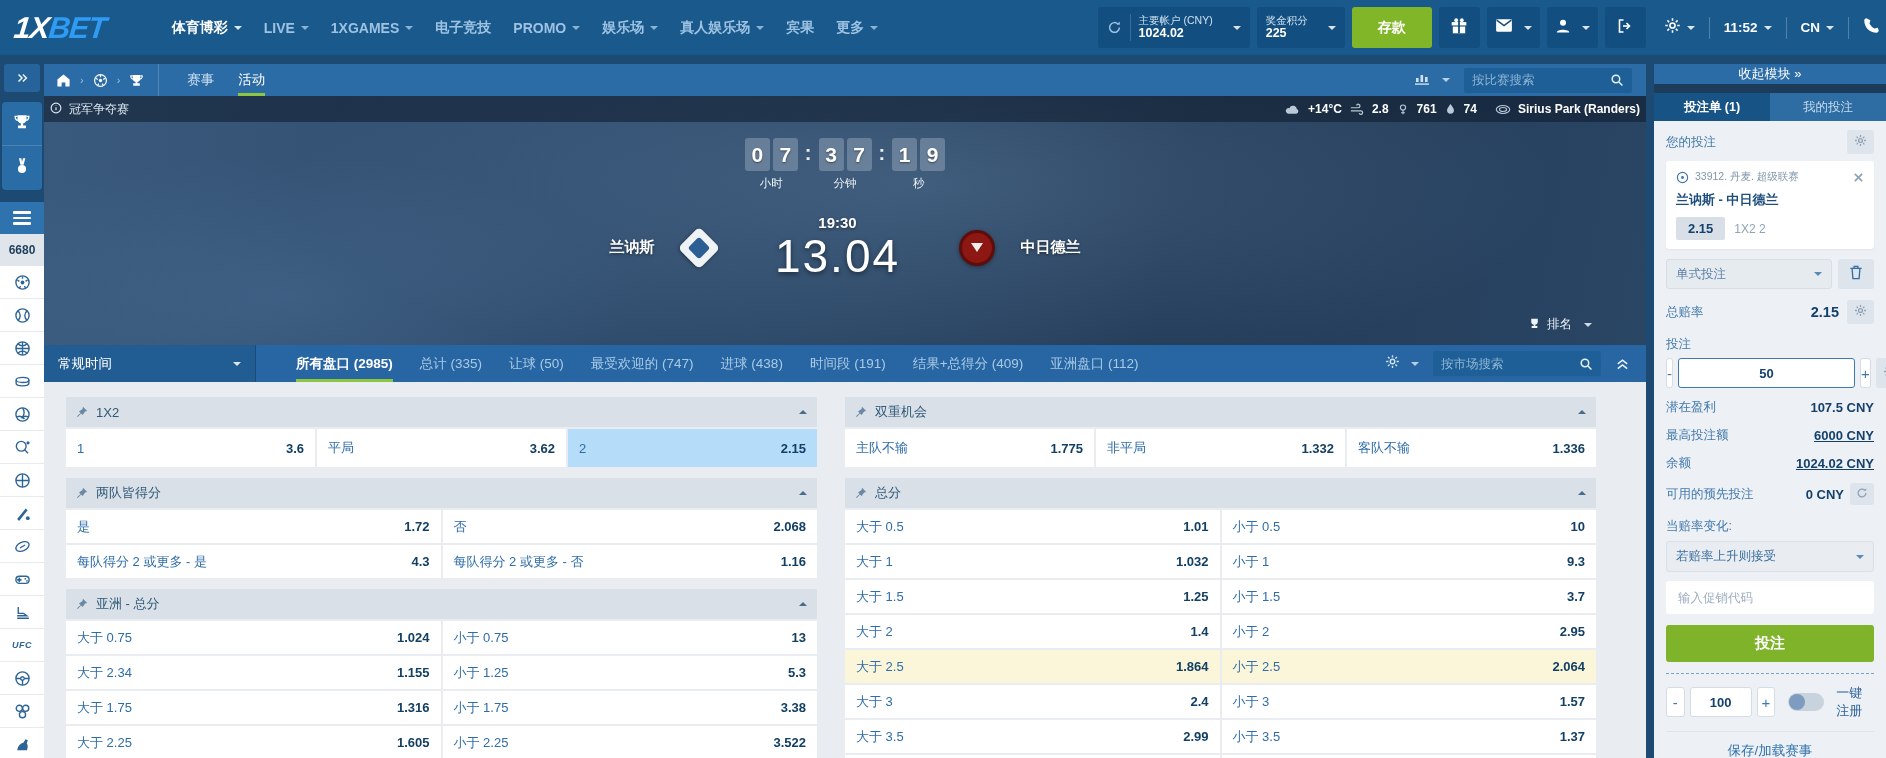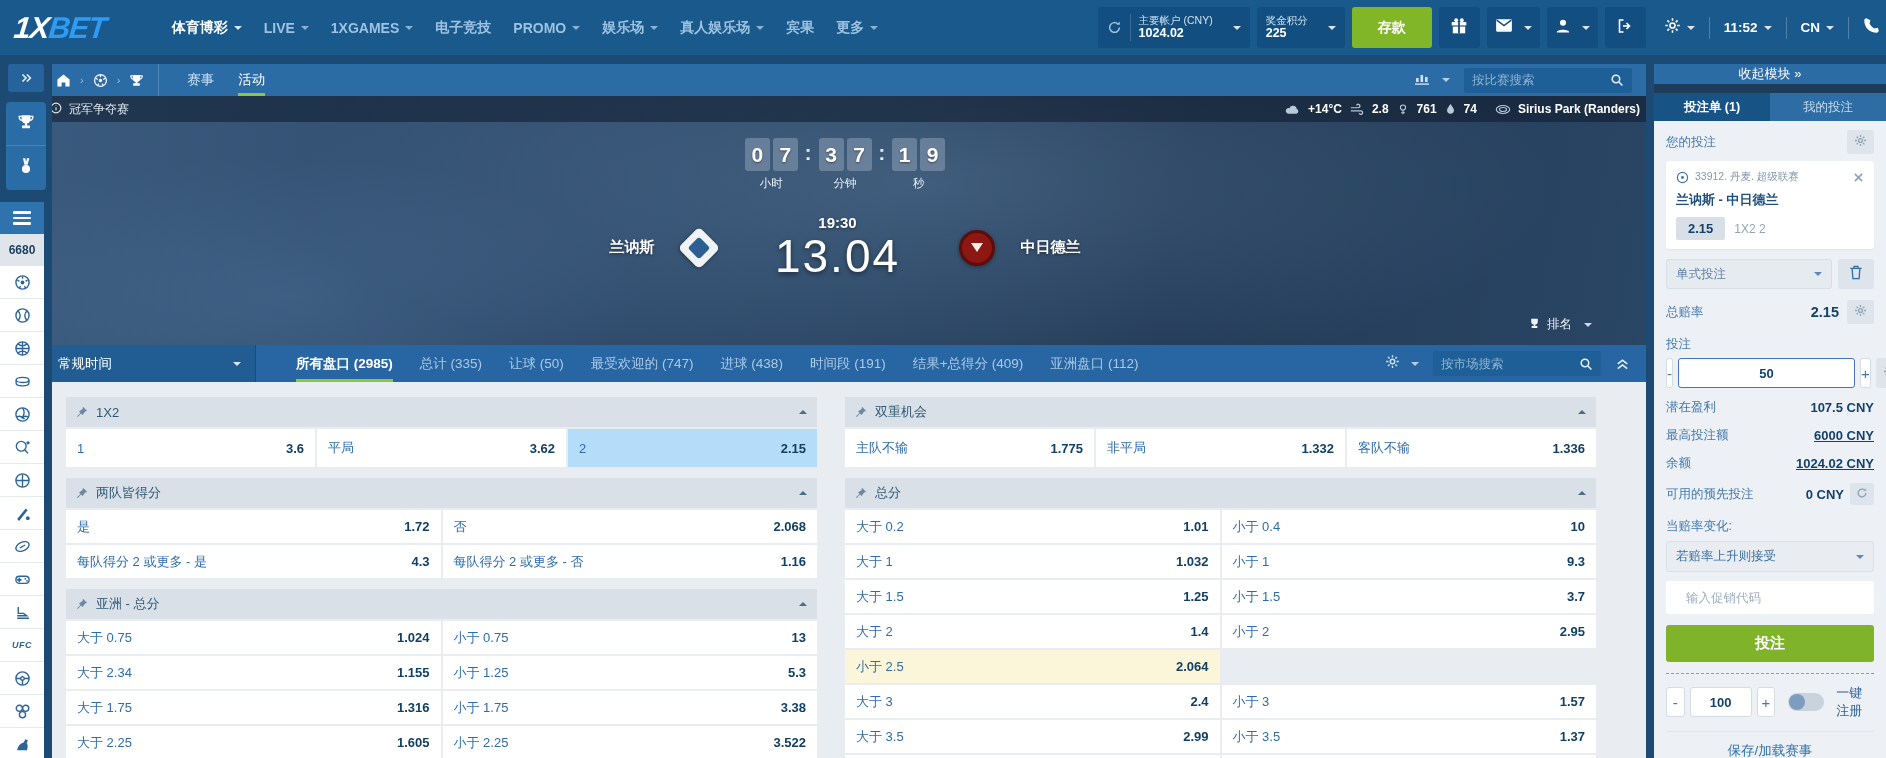--- a/index.html
+++ b/index.html
@@ -25,21 +25,21 @@
   .acct-txt.noline { border-left:none; padding-left:0; }
   .btn-dep { background:#82b629; color:#fff; font-weight:bold; font-size:14px; border:none; border-radius:3px; height:41px; padding:0 26px; cursor:pointer; }
   .sq-btn { background:#124e7f; border-radius:3px; height:41px; min-width:41px; display:flex; align-items:center; justify-content:center; color:#fff; cursor:pointer; padding:0 8px; gap:5px; }
   .top-right { display:flex; align-items:center; gap:14px; color:#fff; margin-left:8px; }
   .tsep { width:1px; height:22px; background:rgba(255,255,255,.25); }
   .time-box,.lang-box { display:flex; align-items:center; font-size:13.5px; font-weight:bold; cursor:pointer; color:#fff; }
   .gear-box { display:flex; align-items:center; cursor:pointer; color:#fff; }
   .phone-box { cursor:pointer; color:#fff; display:flex; margin-right:6px;}
 
   
-  #rail { position:absolute; top:55px; left:0; width:52px; bottom:0; background:#1d4a72; z-index:4; }
+  #rail { position:absolute; top:55px; left:0; width:44px; bottom:0; background:#1d4a72; z-index:4; }
   .rail-btn { width:36px; height:28px; margin:9px auto 0; background:#26639a; border-radius:3px; display:flex; align-items:center; justify-content:center; color:#e8f1f8; cursor:pointer; }
   .rail-group { width:40px; margin:10px auto 0; background:#2a6da6; border-radius:4px; overflow:hidden; }
   .rail-group .g-it { height:44px; display:flex; align-items:center; justify-content:center; color:#fff; cursor:pointer; border-bottom:1px solid rgba(255,255,255,.15); }
   .rail-group .g-it:last-child { border-bottom:none; }
   .rail-menu { width:44px; height:32px; margin-top:12px; background:#2e73ad; display:flex; flex-direction:column; gap:3px; align-items:center; justify-content:center; cursor:pointer; }
   .rail-menu i { display:block; width:18px; height:2.5px; background:#fff; border-radius:1px; }
   .rail-count { width:44px; height:32px; background:#dfe5eb; color:#1d3d5c; font-weight:bold; font-size:12px; display:flex; align-items:center; justify-content:center; }
   #rail-sports { width:44px; background:#ffffff; list-style:none; }
   #rail-sports li { height:33px; display:flex; align-items:center; justify-content:center; color:#2d6496; border-bottom:1px solid #e5eaef; cursor:pointer; }
   #rail-sports li .ufc-t { font-size:9px; font-weight:bold; font-style:italic; letter-spacing:.5px; }
@@ -147,21 +147,21 @@
   .step-btn { width:25px; height:30px; background:#fff; border:1px solid #d4dce4; border-radius:3px; color:#4178ab; font-size:15px; cursor:pointer; }
   .stake-input { flex:1; height:30px; border:1px solid #3d7ab3; border-radius:3px; text-align:center; font-weight:bold; font-size:13px; color:#14416b; outline:none; font-family:inherit; }
   .gear30 { width:30px; height:30px; }
   .kv { display:flex; align-items:center; justify-content:space-between; margin-top:11px; }
   .kv .v { font-weight:bold; font-size:13px; color:#14416b; }
   .kv .v.link { text-decoration:underline; cursor:pointer; }
   .kv .vwrap { display:flex; align-items:center; gap:6px; }
   .occ-label { margin-top:13px; }
   .oc-sel { margin-top:6px; height:31px; background:#e9edf1; border:1px solid #d9e0e8; border-radius:3px; display:flex; align-items:center; padding:0 9px; color:#3a6f9f; font-size:12.5px; cursor:pointer; }
   .oc-sel .car { margin-left:auto; color:#4178ab; }
-  .promo { margin-top:9px; width:100%; height:33px; border:none; border-radius:3px; background:#fff; padding:0 20px; font-size:12.5px; color:#3a5e80; outline:none; font-family:inherit; }
+  .promo { margin-top:9px; width:100%; height:33px; border:none; border-radius:3px; background:#fff; padding:0 12px; font-size:12.5px; color:#3a5e80; outline:none; font-family:inherit; }
   .promo::placeholder { color:#9fb0c0; }
   .place-btn { margin-top:11px; width:100%; height:37px; background:#7eb32a; border:none; border-radius:3px; color:#fff; font-weight:bold; font-size:15px; cursor:pointer; }
   .dashed { margin:11px 0 0; border-top:1px dashed #7aa3c8; }
   .quick-row { margin-top:10px; display:flex; align-items:center; gap:5px; }
   .quick-input { width:62px; height:30px; border:1px solid #d4dce4; border-radius:3px; text-align:center; font-weight:bold; font-size:13px; color:#14416b; outline:none; font-family:inherit; }
   .toggle { width:36px; height:18px; background:#c9d3dd; border-radius:9px; position:relative; cursor:pointer; margin-left:8px; flex:none; }
   .toggle .knob { position:absolute; left:1px; top:1px; width:16px; height:16px; border-radius:50%; background:#7d9cc0; }
   .quick-lab { color:#2e639c; font-size:13px; margin-left:7px; }
   .solid { margin-top:11px; border-top:1px solid #dfe5ec; }
   .saveload { margin-top:10px; text-align:center; color:#2e72ad; font-size:13.5px; cursor:pointer; }
@@ -789,25 +789,25 @@
           <span class="pin">
             <svg width="12" height="12" viewBox="0 0 12 12" fill="currentColor">
               <path d="M7 .8l4.2 4.2-2.1.5L6.6 9 5 7.4 1.8 11 1 10.2 4.6 7 3 5.4l3.5-2.5z"></path>
             </svg>
           </span>
           <span class="ttl">总分</span>
           <span class="car up"></span>
         </div>
         <div class="mrow" style="grid-template-columns: repeat(2, 1fr);">
           <div class="cell">
-            <span class="lbl">大于 0.2</span>
+            <span class="lbl">大于 0.5</span>
             <span class="odds">1.01</span>
           </div>
           <div class="cell">
-            <span class="lbl">小于 0.4</span>
+            <span class="lbl">小于 0.5</span>
             <span class="odds">10</span>
           </div>
         </div>
         <div class="mrow" style="grid-template-columns: repeat(2, 1fr);">
           <div class="cell">
             <span class="lbl">大于 1</span>
             <span class="odds">1.032</span>
           </div>
           <div class="cell">
             <span class="lbl">小于 1</span>
@@ -828,20 +828,24 @@
           <div class="cell">
             <span class="lbl">大于 2</span>
             <span class="odds">1.4</span>
           </div>
           <div class="cell">
             <span class="lbl">小于 2</span>
             <span class="odds">2.95</span>
           </div>
         </div>
         <div class="mrow" style="grid-template-columns: repeat(2, 1fr);">
+          <div class="cell hl-yellow">
+            <span class="lbl">大于 2.5</span>
+            <span class="odds">1.864</span>
+          </div>
           <div class="cell hl-yellow">
             <span class="lbl">小于 2.5</span>
             <span class="odds">2.064</span>
           </div>
         </div>
         <div class="mrow" style="grid-template-columns: repeat(2, 1fr);">
           <div class="cell">
             <span class="lbl">大于 3</span>
             <span class="odds">2.4</span>
           </div>

